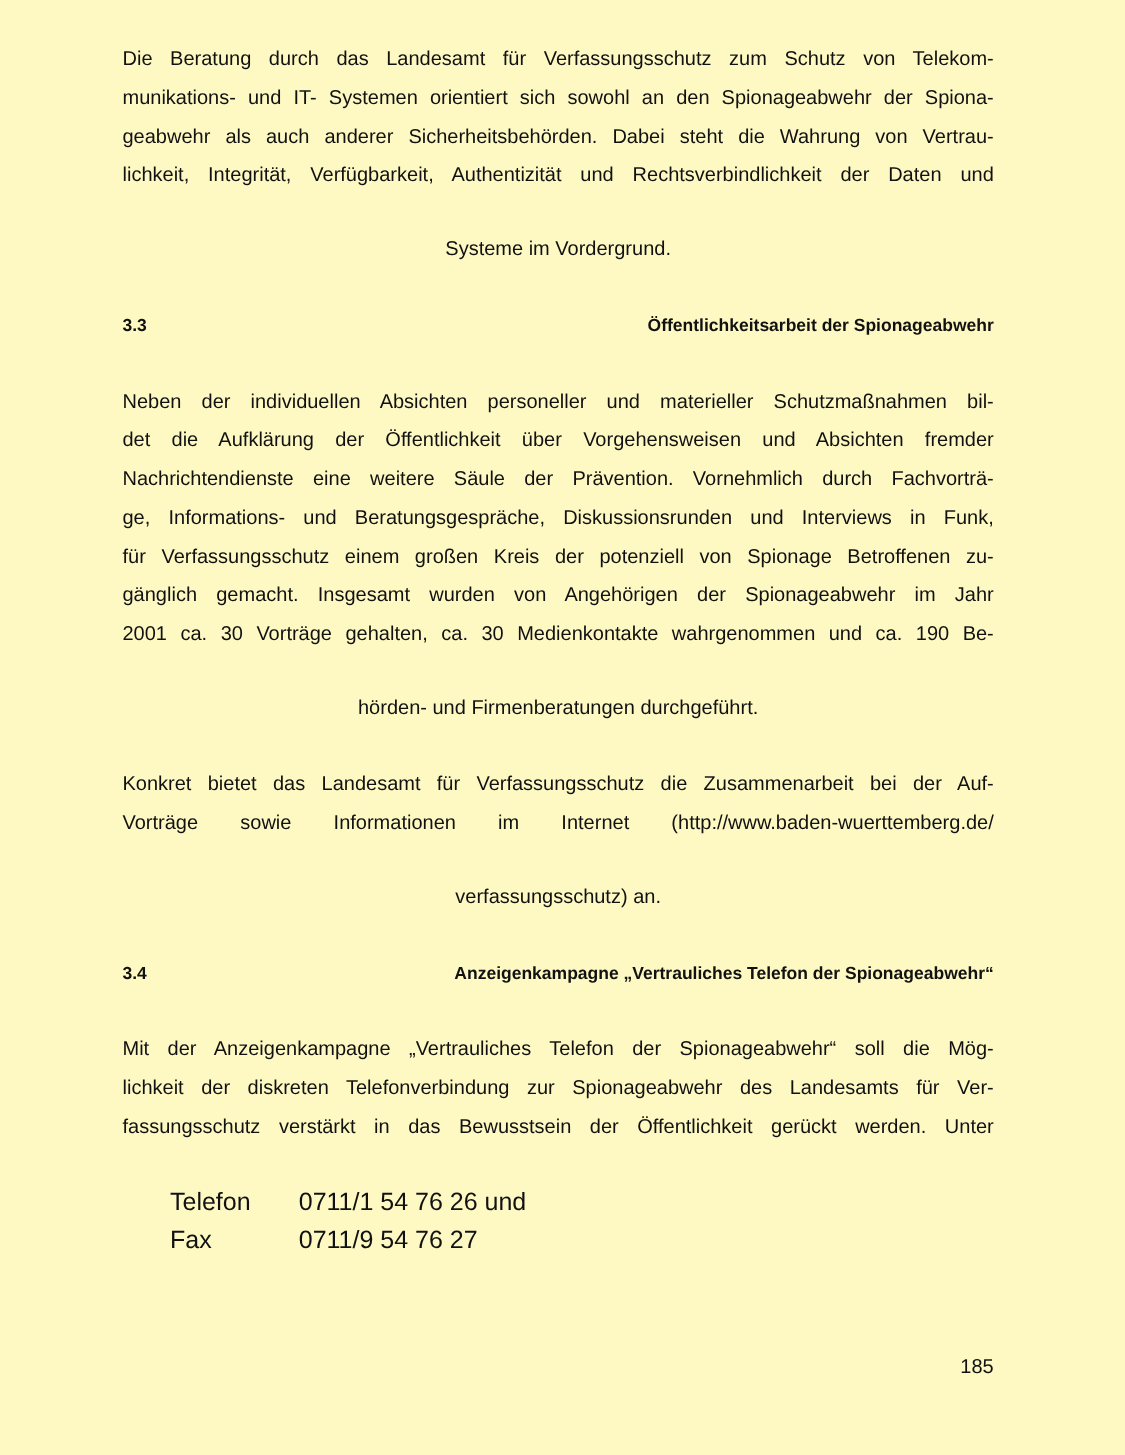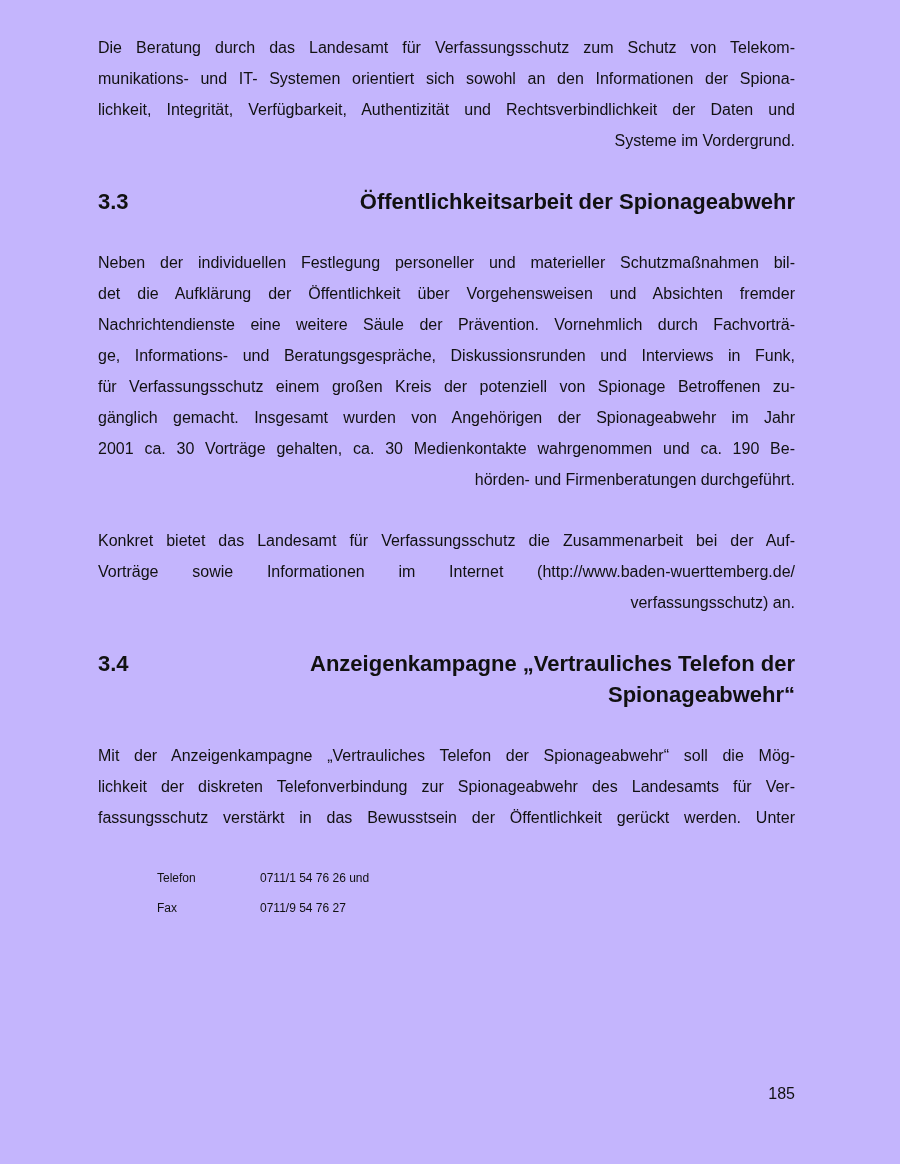--- a/index.html
+++ b/index.html
@@ -4,21 +4,21 @@
 <style>
   html, body {
     margin: 0;
     padding: 0;
     background: #ffffff;
   }
   .page {
     position: relative;
     width: 900px;
     height: 1164px;
-    background: #c4b5fd;
+    background: #fef9c3;
     font-family: "Liberation Sans", "DejaVu Sans", sans-serif;
     color: #111111;
     overflow: hidden;
   }
   .content {
     position: absolute;
     left: 98px;
     top: 32px;
     width: 697px;
   }
@@ -26,39 +26,40 @@
     margin: 0 0 30px 0;
     font-size: 16px;
     line-height: 31px;
   }
   .jline {
     text-align: justify;
     text-align-last: justify;
     white-space: normal;
   }
   .lline {
-    text-align: right;
+    text-align: center;
+    margin-top: 28px;
   }
   .heading {
     display: flex;
     margin: 0 0 30px 0;
-    font-size: 22px;
+    font-size: 14px;
     line-height: 31px;
     font-weight: bold;
   }
   .heading .hnum {
     flex: 0 0 59px;
   }
   .heading .htitle {
     flex: 1 1 auto;
     text-align: right;
   }
   .contact {
-    margin: 0 0 0 59px;
-    font-size: 12px;
+    margin: 0 0 0 38px;
+    font-size: 20px;
     line-height: 30px;
   }
   .contact-row {
     display: flex;
   }
   .contact-label {
     flex: 0 0 103px;
   }
   .page-number {
     position: absolute;
@@ -71,32 +72,33 @@
   }
 </style>
 </head>
 <body>
 
 <div class="page">
   <div class="content">
 
     <div class="para">
       <div class="jline">Die Beratung durch das Landesamt für Verfassungsschutz zum Schutz von Telekom-</div>
-      <div class="jline">munikations- und IT- Systemen orientiert sich sowohl an den Informationen der Spiona-</div>
+      <div class="jline">munikations- und IT- Systemen orientiert sich sowohl an den Spionageabwehr der Spiona-</div>
+      <div class="jline">geabwehr als auch anderer Sicherheitsbehörden. Dabei steht die Wahrung von Vertrau-</div>
       <div class="jline">lichkeit, Integrität, Verfügbarkeit, Authentizität und Rechtsverbindlichkeit der Daten und</div>
       <div class="lline">Systeme im Vordergrund.</div>
     </div>
 
     <div class="heading">
       <span class="hnum">3.3</span>
       <span class="htitle">Öffentlichkeitsarbeit der Spionageabwehr</span>
     </div>
 
     <div class="para">
-      <div class="jline">Neben der individuellen Festlegung personeller und materieller Schutzmaßnahmen bil-</div>
+      <div class="jline">Neben der individuellen Absichten personeller und materieller Schutzmaßnahmen bil-</div>
       <div class="jline">det die Aufklärung der Öffentlichkeit über Vorgehensweisen und Absichten fremder</div>
       <div class="jline">Nachrichtendienste eine weitere Säule der Prävention. Vornehmlich durch Fachvorträ-</div>
       <div class="jline">ge, Informations- und Beratungsgespräche, Diskussionsrunden und Interviews in Funk,</div>
       <div class="jline">für Verfassungsschutz einem großen Kreis der potenziell von Spionage Betroffenen zu-</div>
       <div class="jline">gänglich gemacht. Insgesamt wurden von Angehörigen der Spionageabwehr im Jahr</div>
       <div class="jline">2001 ca. 30 Vorträge gehalten, ca. 30 Medienkontakte wahrgenommen und ca. 190 Be-</div>
       <div class="lline">hörden- und Firmenberatungen durchgeführt.</div>
     </div>
 
     <div class="para">

